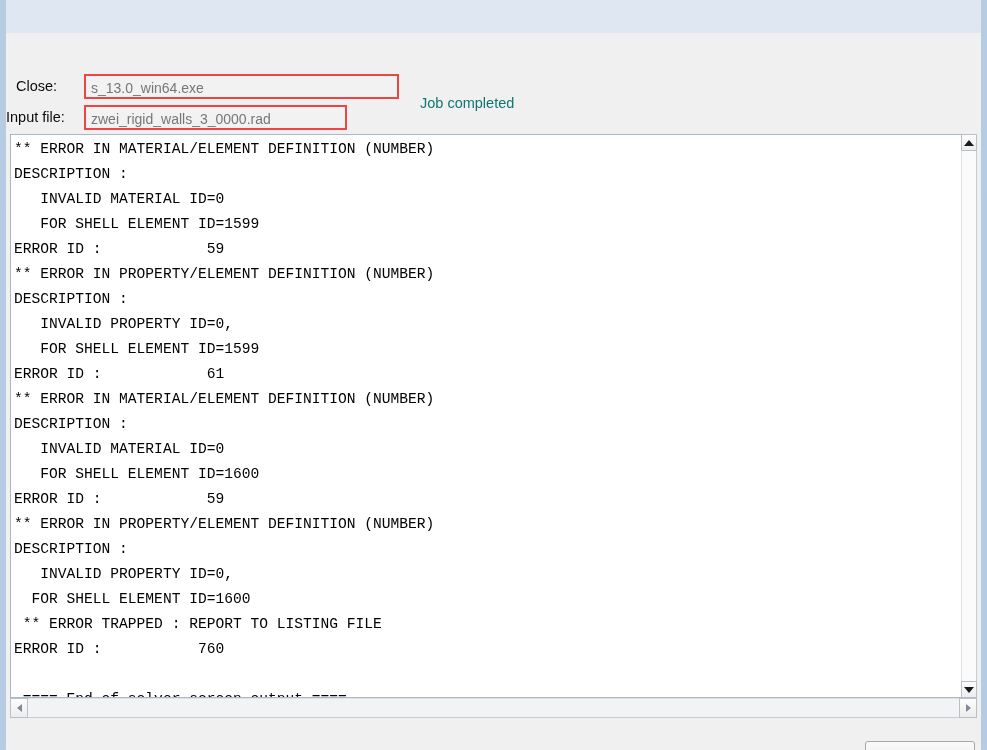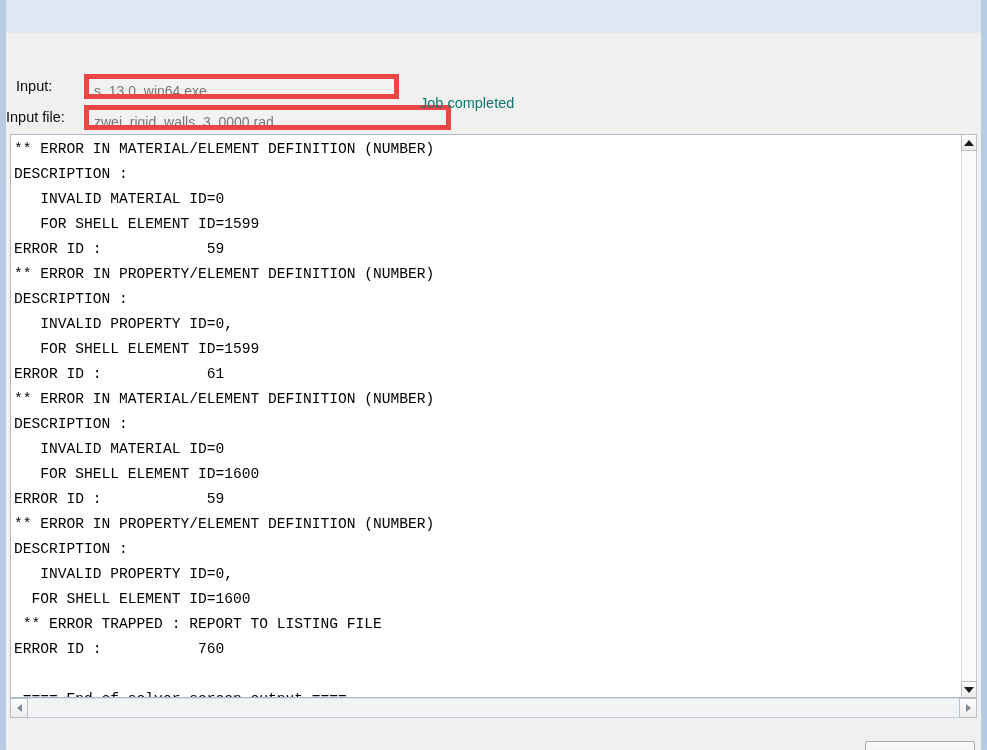--- a/index.html
+++ b/index.html
@@ -148,31 +148,31 @@
     white-space: nowrap;
   }
   .lbl-solver   { left: 10px; top: 45px; }
   .lbl-input    { left: 0; top: 76px; text-align: center; }
   .lbl-runcmd   { left: 10px; top: 106px; }
 
   .txtbox {
     position: absolute;
     box-sizing: border-box;
     background: #f2f2f2;
-    border: 5px solid #ef4444;
+    border: 2px solid #ef4444;
     font-family: "Liberation Sans", sans-serif;
     font-size: 14px;
     color: #777777;
     padding: 2px 5px;
     line-height: 20px;
     white-space: nowrap;
     overflow: hidden;
   }
   .box-solver { left: 78px; top: 41px; width: 315px; height: 25px; }
-  .box-input  { left: 78px; top: 72px; width: 367px; height: 25px; }
+  .box-input  { left: 78px; top: 72px; width: 263px; height: 25px; }
   .box-runcmd { left: 106px; top: 102px; width: 863px; height: 24px; }
 
   .status-text {
     position: absolute;
     left: 414px;
     top: 62px;
     font-size: 14.5px;
     color: #0f766e;
     white-space: nowrap;
   }
@@ -361,21 +361,21 @@
 <body>
 
 <div id="app">
 
   <div class="window-frame"></div>
 
 
   <div class="dialog">
 
     <div class="form-area">
-      <div class="field-label lbl-solver" style="top:45px">Input:</div>
+      <div class="field-label lbl-solver" style="top:45px">Close:</div>
       <div class="txtbox box-solver">s_13.0_win64.exe</div>
 
       <div class="field-label lbl-input" style="top:76px">Input file:</div>
       <div class="txtbox box-input">zwei_rigid_walls_3_0000.rad</div>
 
       <div class="field-label lbl-runcmd" style="top:106px">Run command:</div>
       <div class="txtbox box-runcmd">.../hwsolver.tcl -solver RD -screen .../zwei_rigid_walls_3_0000.rad -starter</div>
 
       <div class="status-text">Job completed</div>
     </div>

